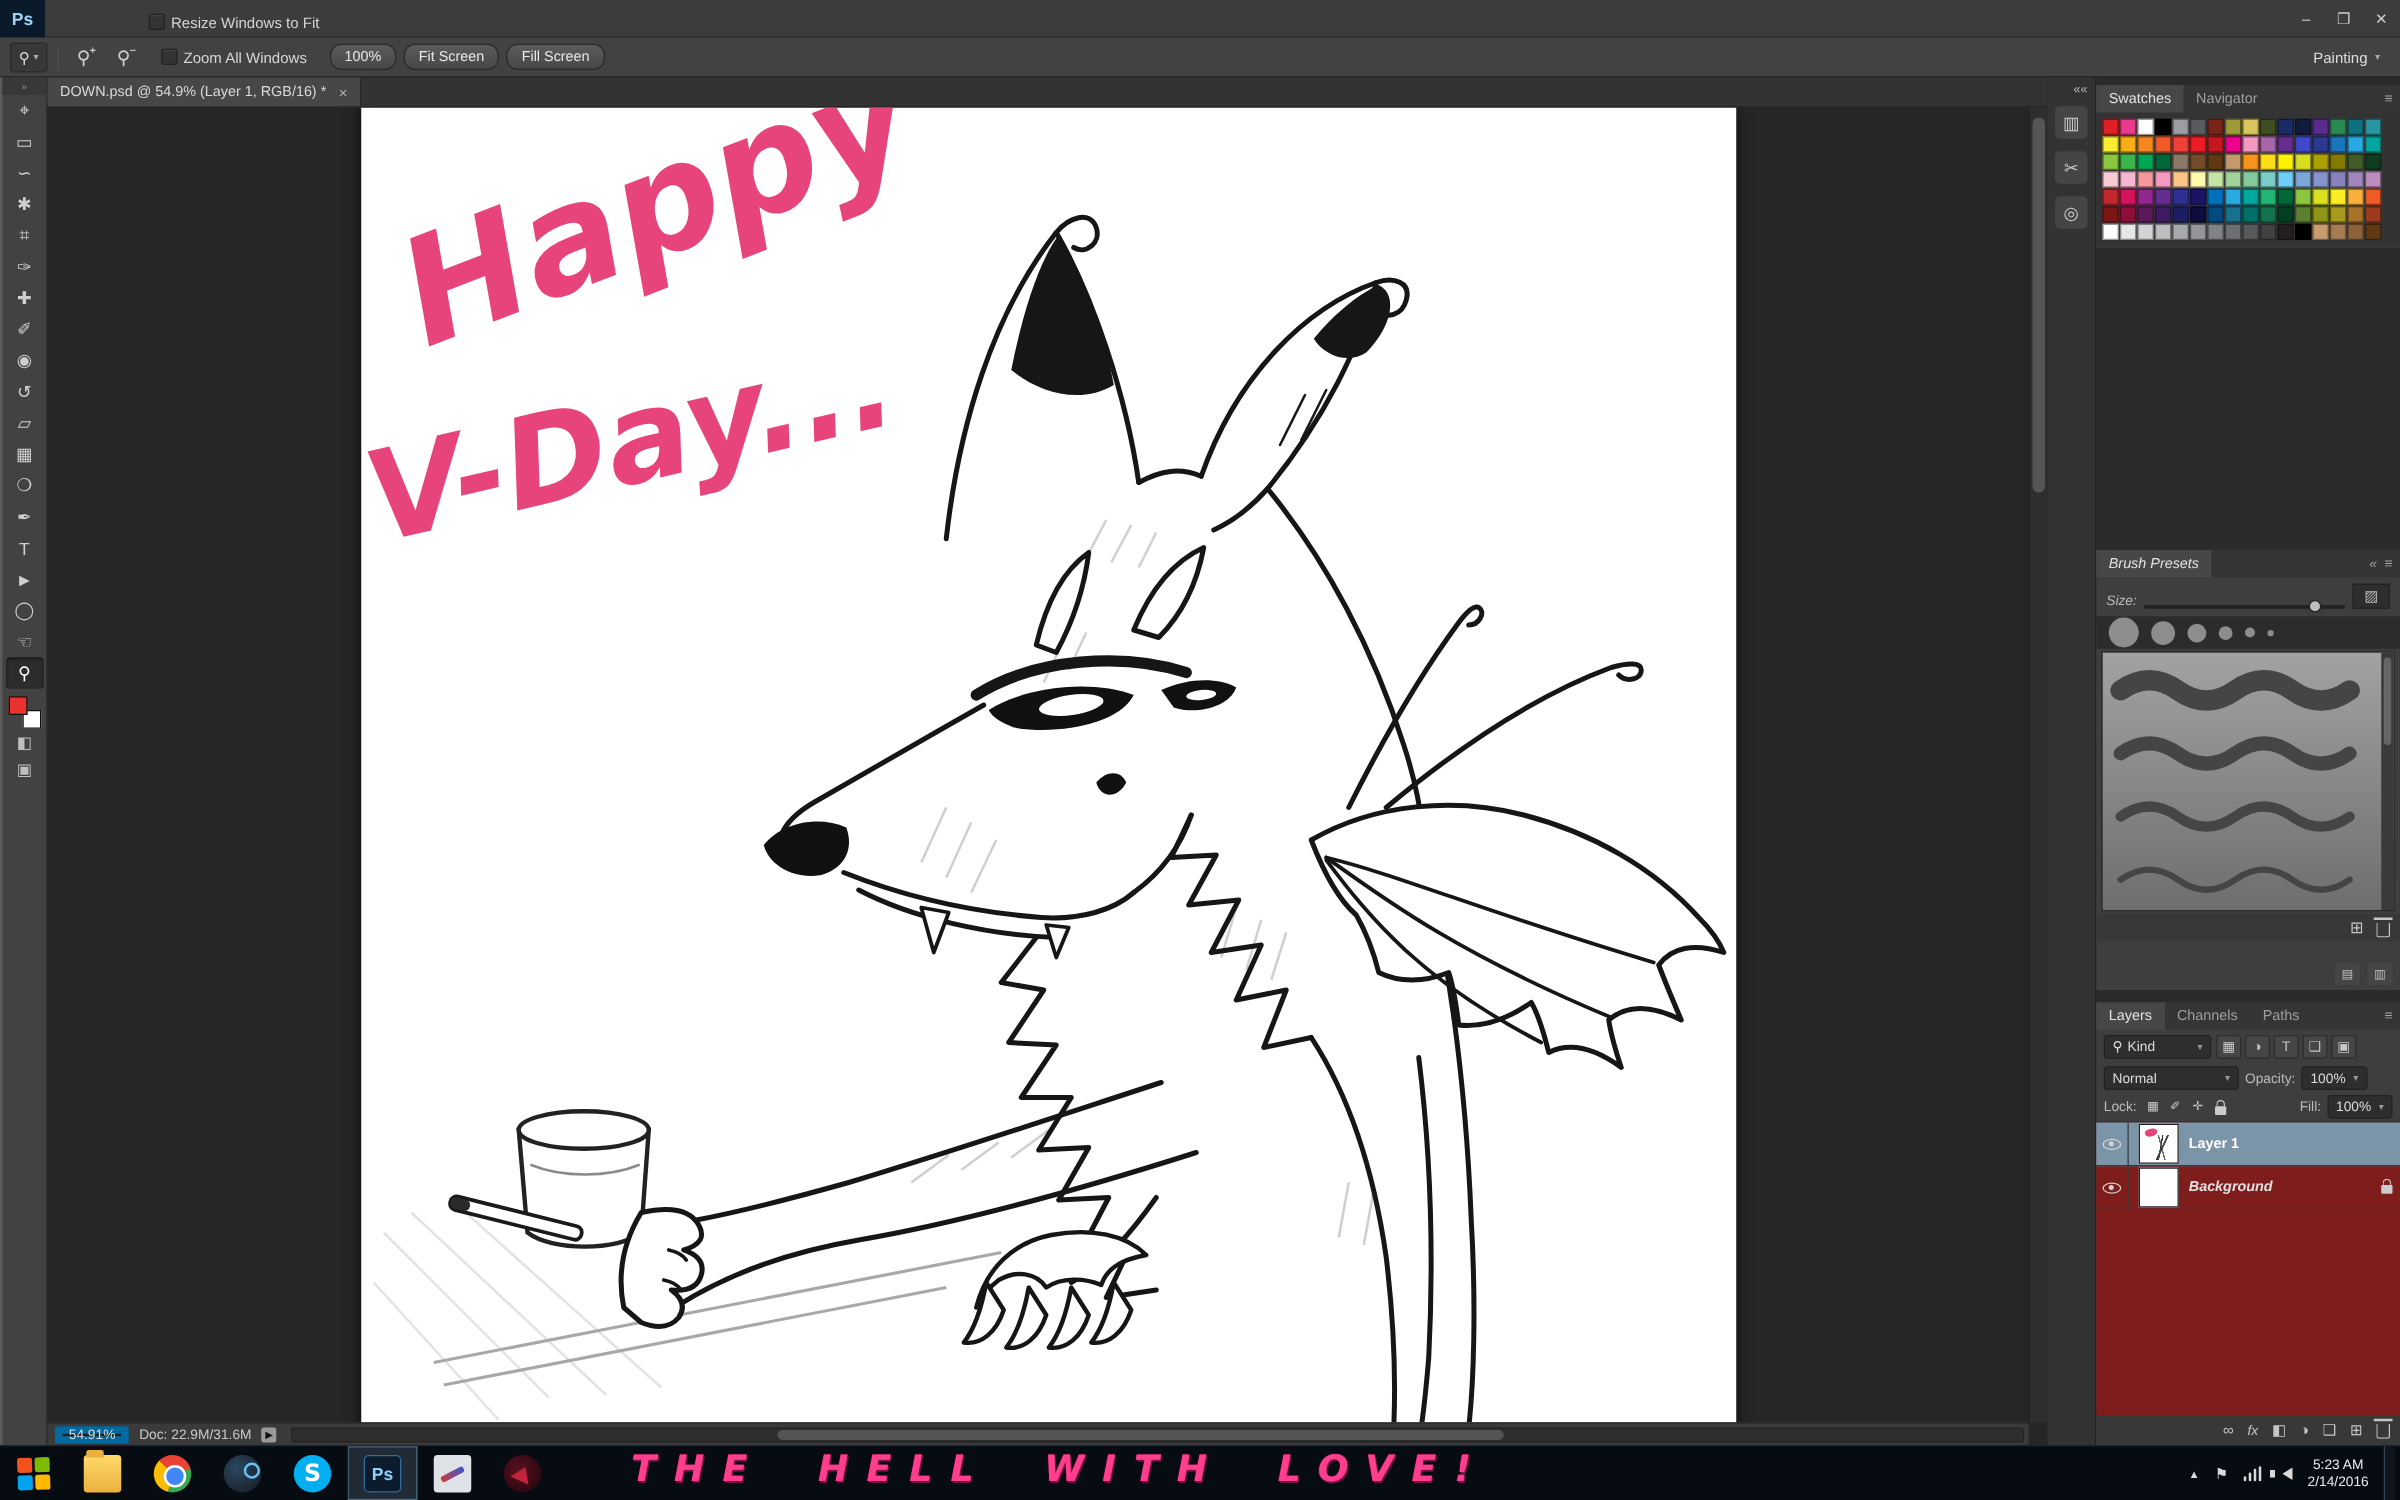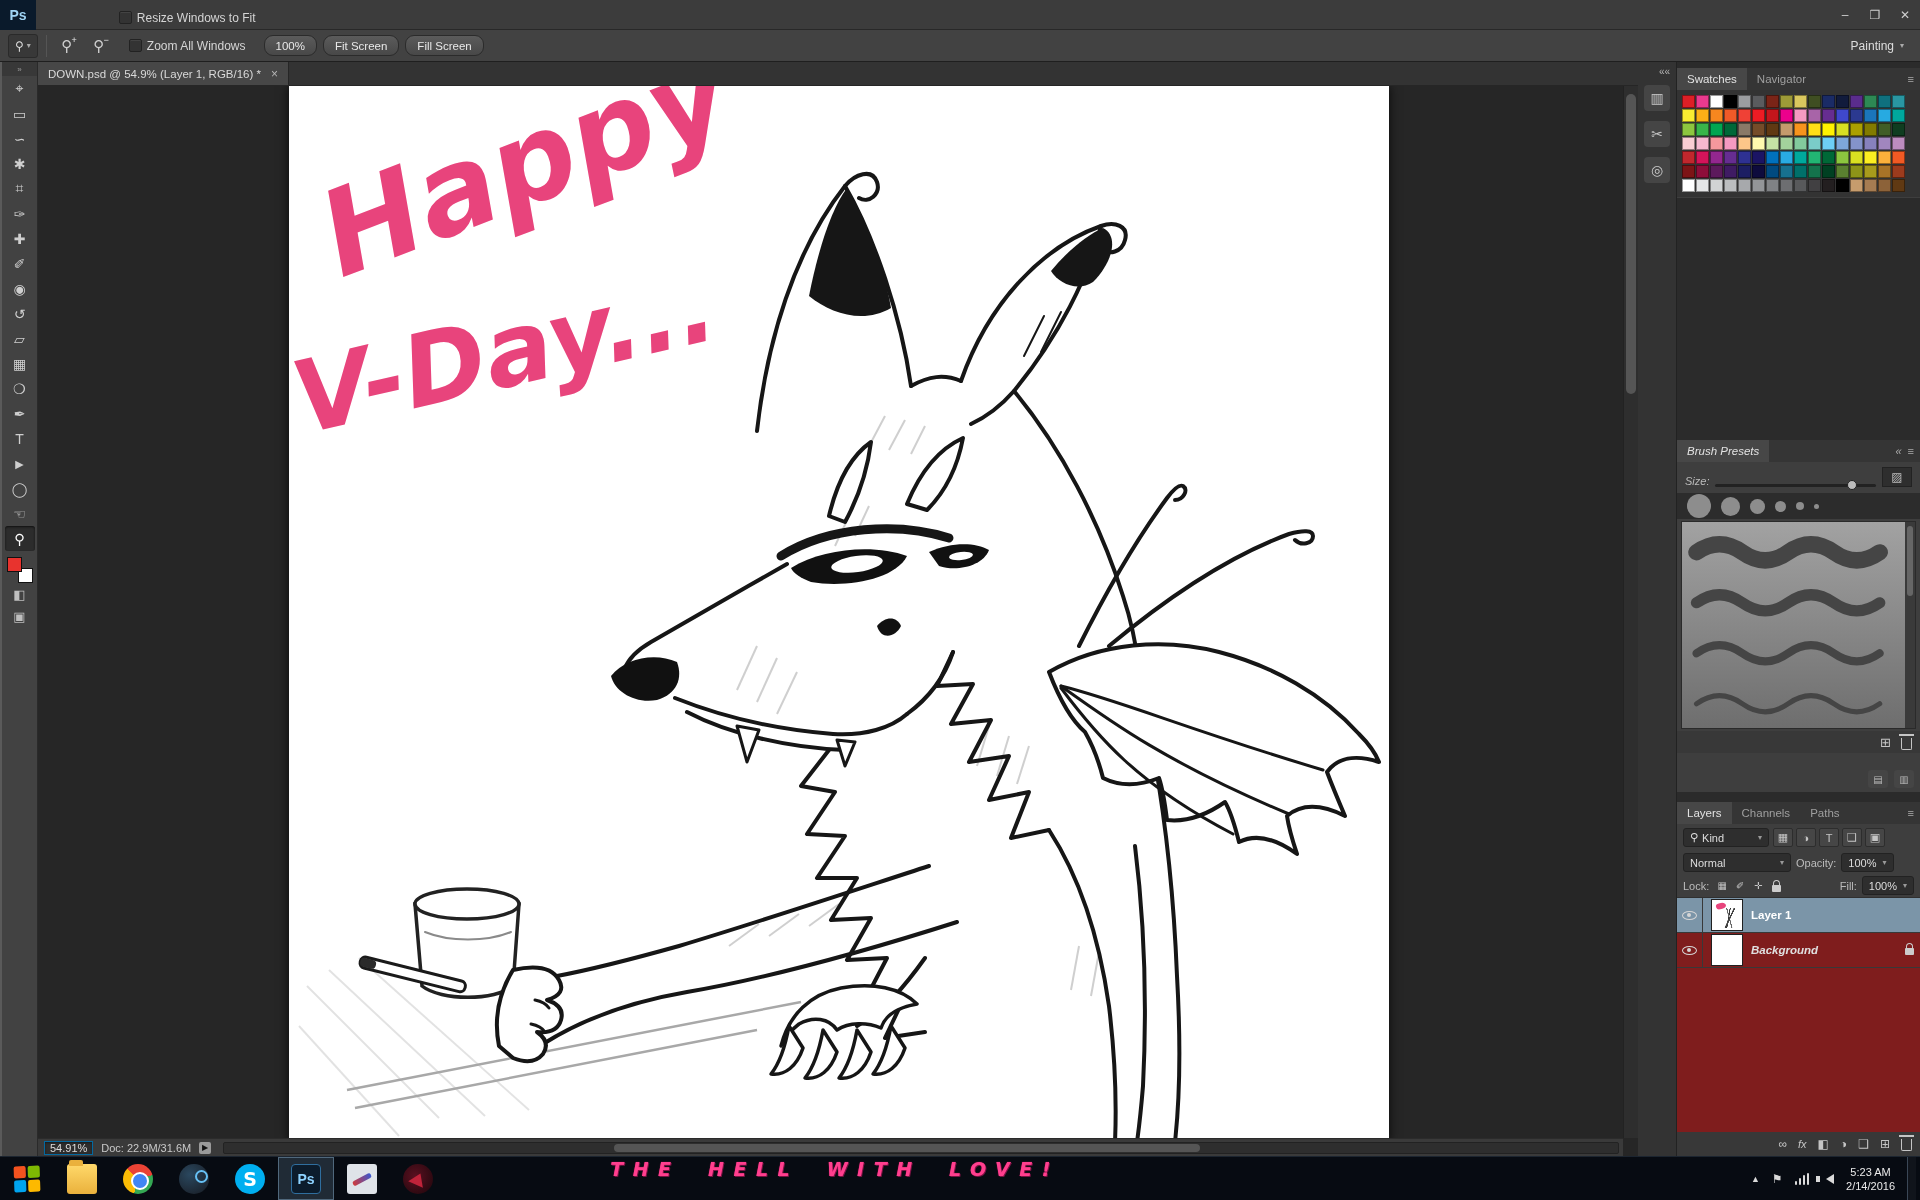--- a/index.html
+++ b/index.html
@@ -56,21 +56,21 @@
     gap:10px;padding:0 10px;font-size:11.5px;color:#d9d9d9;}
   .doc-tab .close-x{color:#b5b5b5;font-size:12px;}
   .viewport{position:absolute;top:24px;left:0;right:15px;bottom:18px;overflow:hidden;background:#262626;}
   .canvas-white{position:absolute;left:251px;top:0;width:1100px;height:1056px;background:#fff;
     box-shadow:0 0 10px rgba(0,0,0,.8);}
   .canvas-white svg{display:block;width:100%;height:100%;}
   .vscroll{position:absolute;top:24px;right:0;width:15px;bottom:18px;background:#2e2e2e;border-left:1px solid #222;}
   .vscroll .thumb{position:absolute;left:2px;right:2px;top:8px;height:300px;background:#555;border-radius:6px;}
   .statusrow{position:absolute;left:0;right:15px;bottom:0;height:18px;background:#3a3a3a;
     border-top:1px solid #2b2b2b;display:flex;align-items:center;font-size:11px;color:#c9c9c9;gap:8px;padding-left:6px;}
-  .zoom-box{background:#2d2d2d;border:1px solid #0369a1;box-shadow:inset 0 1px 2px #1a1a1a;
+  .zoom-box{background:#2d2d2d;border:6px solid #0369a1;box-shadow:inset 0 1px 2px #1a1a1a;
     padding:0 5px;height:14px;display:flex;align-items:center;color:#ddd;}
   .status-arrow{color:#111;background:#9a9a9a;width:12px;height:12px;border-radius:2px;display:flex;
     align-items:center;justify-content:center;font-size:8px;}
   .hscroll{flex:1;height:12px;background:#2e2e2e;border:1px solid #222;border-radius:2px;
     position:relative;margin:0 4px;}
   .hscroll .thumb{position:absolute;top:1px;bottom:1px;left:28%;width:42%;background:#555;border-radius:5px;}
 
   
   .rightrail{position:absolute;right:244px;width:38px;top:62px;bottom:44px;background:#333;
     display:flex;flex-direction:column;align-items:center;gap:8px;padding-top:4px;}
@@ -175,21 +175,21 @@
   .ic-skype{border-radius:50%;background:#00aff0;color:#fff;font-size:19px;font-family:"DejaVu Sans",sans-serif;}
   .ic-photoshop{background:#0c1c2c;border:1px solid #2f6e9e;border-radius:4px;color:#8ed3ff;font-size:14px;}
   .ic-paint-tool-sai{background:#dfe3e8;border-radius:3px;position:relative;}
   .ic-paint-tool-sai::after{content:"";position:absolute;left:5px;top:13px;width:20px;height:5px;
     background:linear-gradient(90deg,#d03a3a,#3a58d0);transform:rotate(-28deg);border-radius:2px;}
   .ic-dragon-app{border-radius:50%;background:radial-gradient(circle at 40% 40%,#5a1020,#1c060b);position:relative;}
   .ic-dragon-app::after{content:"";position:absolute;left:7px;top:9px;width:0;height:0;
     border-left:8px solid transparent;border-right:8px solid transparent;border-bottom:12px solid #c0233a;
     transform:rotate(24deg);}
   .graffiti{position:absolute;left:505px;top:1px;width:660px;text-align:center;
-    font-family:"DejaVu Sans",sans-serif;font-weight:bold;font-style:italic;font-size:19px;
+    font-family:"DejaVu Sans",sans-serif;font-weight:bold;font-style:italic;font-size:29px;
     letter-spacing:.5em;word-spacing:.6em;color:#ff3f8e;
     text-shadow:0 0 1px #d81b6c,1px 1px 0 rgba(216,27,108,.5);pointer-events:none;white-space:nowrap;}
   .tray{margin-left:auto;display:flex;align-items:center;gap:12px;height:100%;padding-right:4px;}
   .tray-up{color:#dadada;font-size:9px;}
   .tray-flag{color:#dadada;font-size:12px;}
   .net{display:flex;align-items:flex-end;gap:1.5px;height:12px;}
   .net i{width:2.5px;background:#dadada;border-radius:1px;}
   .net i:nth-child(1){height:4px;}.net i:nth-child(2){height:7px;}.net i:nth-child(3){height:10px;}.net i:nth-child(4){height:12px;}
   .vol{width:0;height:0;border:5px solid transparent;border-right:8px solid #dadada;position:relative;}
   .vol::before{content:"";position:absolute;left:-10px;top:-3px;width:4px;height:6px;background:#dadada;}

